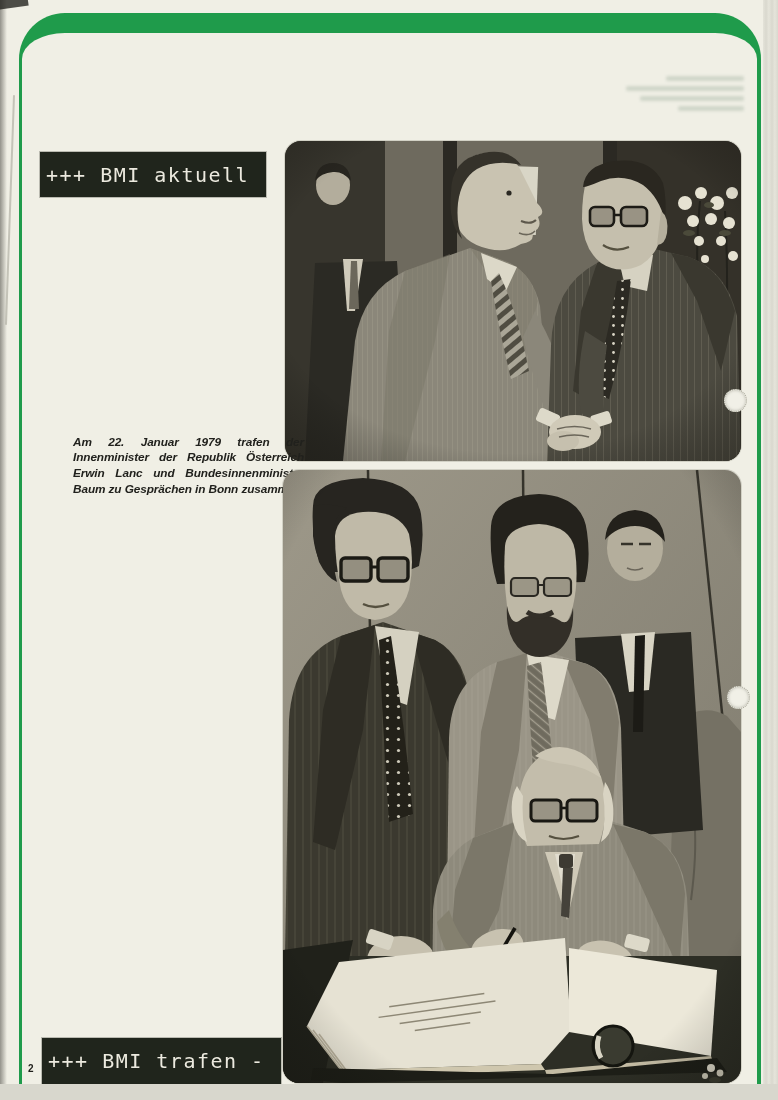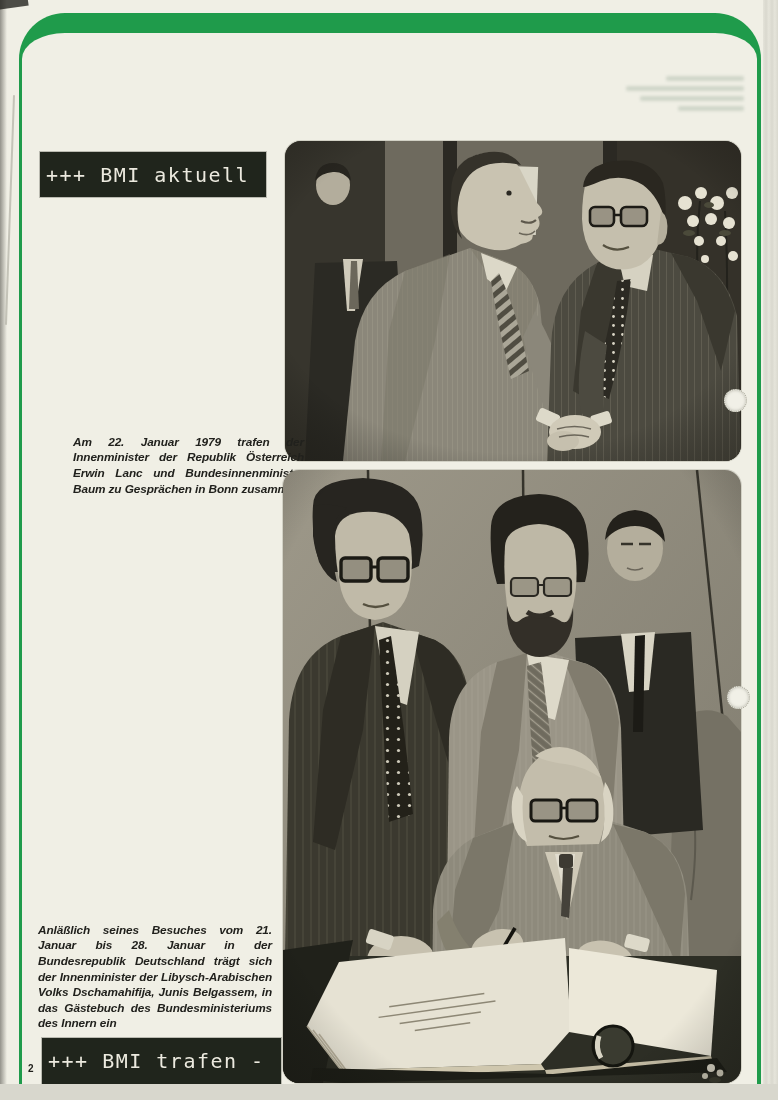--- a/index.html
+++ b/index.html
@@ -320,21 +320,20 @@
       <g>
         <circle cx="428" cy="598" r="4" fill="#dcd8c8"></circle>
           <circle cx="437" cy="603" r="3.4" fill="#d2cebc"></circle>
         <circle cx="422" cy="606" r="3" fill="#cfcbb9"></circle>
           <ellipse cx="432" cy="610" rx="6" ry="3" fill="#3c3d30"></ellipse>
       </g>
       <rect width="458" height="613" fill="url(#vig2)"></rect>
     </svg>
   </figure>
 
-  <p class="caption caption-2">Anläßlich seines Besuches vom 21. Januar bis 28. Januar in der Bundesrepublik Deutschland trägt sich der Innenminister der Libysch-Arabischen Volks Dschamahifija, Junis Belgassem, in das Gästebuch des Bundesministeriums des Innern ein</p>
 
   <div class="banner banner-bottom">
     <span>+++ BMI trafen -</span>
   </div>
 
   <div class="page-number">2</div>
 
   <div class="punch-hole hole-1"></div>
   <div class="punch-hole hole-2"></div>
 

